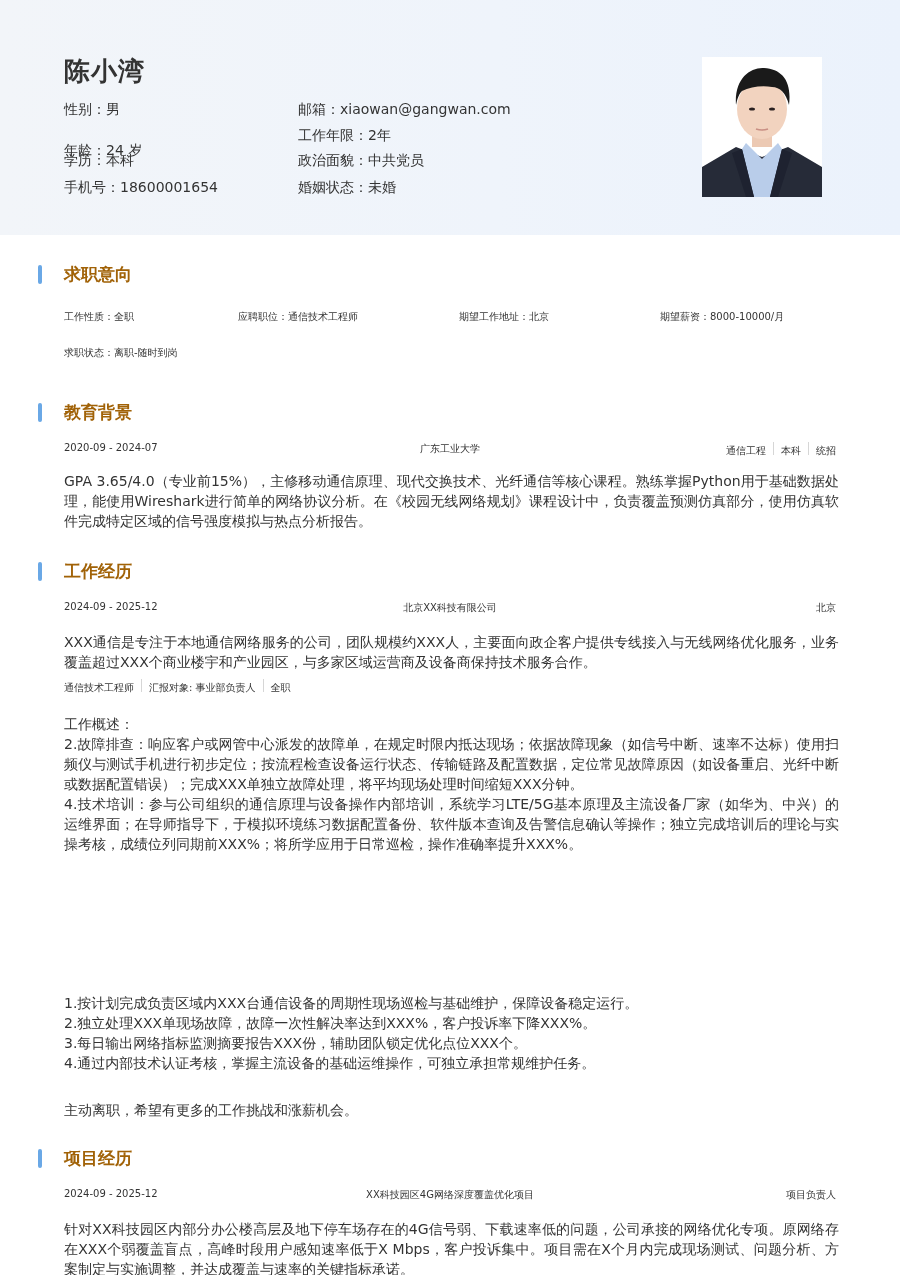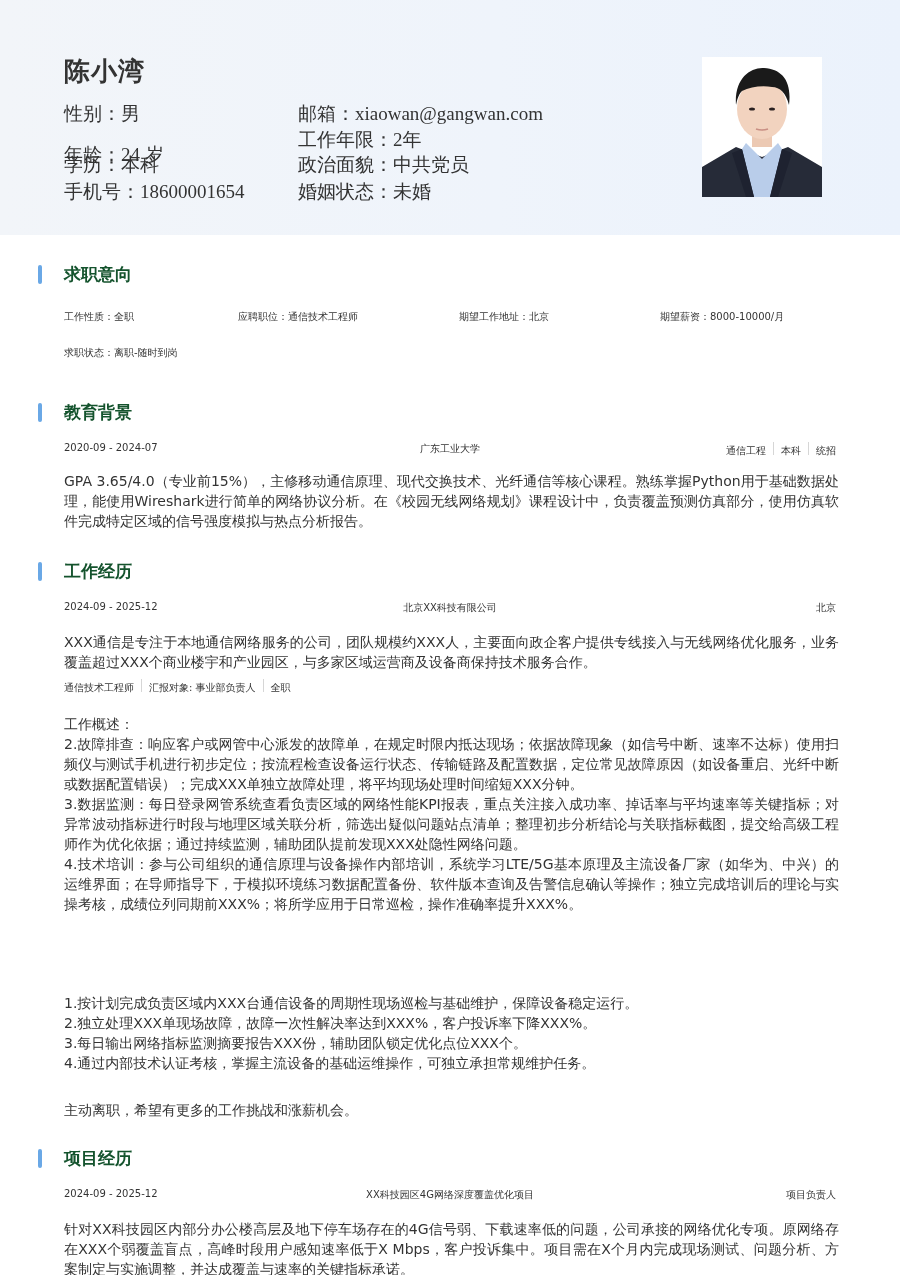--- a/index.html
+++ b/index.html
@@ -7,29 +7,29 @@
   body { font-family: "DejaVu Sans", "Liberation Sans", sans-serif; color: #333333; font-size: 14px; position: relative; }
 
   .header {
     position: absolute; left: 0; top: 0; width: 900px; height: 235px;
     background: linear-gradient(90deg, #f2f5f9 0%, #eff4fb 55%, #ebf2fc 100%);
   }
   .name {
     position: absolute; left: 64px; top: 54px;
     font-size: 26px; font-weight: bold; color: #333333; letter-spacing: 1px;
   }
-  .info-row { position: absolute; font-size: 19px; color: #333333; white-space: nowrap; font-family: Liberation Serif, serif; }
+  .info-row { position: absolute; font-size: 14px; color: #333333; white-space: nowrap; }
   .info-row .lbl { color: #333333; }
   .photo {
     position: absolute; left: 702px; top: 57px; width: 120px; height: 140px;
     background: #ffffff; overflow: hidden;
   }
 
   .section-title {
-    position: absolute; left: 64px; font-size: 17px; font-weight: bold; color: #14532d;
+    position: absolute; left: 64px; font-size: 17px; font-weight: bold; color: #a16207;
   }
   .section-bar {
     position: absolute; left: 38px; width: 4px; height: 19px; background: #6aa8e6; border-radius: 2px;
   }
 
   .txt { position: absolute; font-size: 10px; color: #333333; white-space: nowrap; }
   .para {
     position: absolute; left: 64px; width: 775px; font-size: 14px; line-height: 20px; color: #333333;
     text-align: justify;
   }
@@ -136,21 +136,20 @@
   <span class="r">北京</span>
 </div>
 <div class="para" style="top:632px;">XXX通信是专注于本地通信网络服务的公司，团队规模约XXX人，主要面向政企客户提供专线接入与无线网络优化服务，业务覆盖超过XXX个商业楼宇和产业园区，与多家区域运营商及设备商保持技术服务合作。</div>
 <div class="txt" style="left:64px; top:679px;">
   <span>通信技术工程师</span><span class="sep"></span><span>汇报对象: 事业部负责人</span><span class="sep"></span><span>全职</span>
 </div>
 
 <div class="para" style="top:714px;">
   <div>工作概述：</div>
   <div>2.故障排查：响应客户或网管中心派发的故障单，在规定时限内抵达现场；依据故障现象（如信号中断、速率不达标）使用扫频仪与测试手机进行初步定位；按流程检查设备运行状态、传输链路及配置数据，定位常见故障原因（如设备重启、光纤中断或数据配置错误）；完成XXX单独立故障处理，将平均现场处理时间缩短XXX分钟。</div>
-  <div>3.数据监测：每日登录网管系统查看负责区域的网络性能KPI报表，重点关注接入成功率、掉话率与平均速率等关键指标；对异常波动指标进行时段与地理区域关联分析，筛选出疑似问题站点清单；整理初步分析结论与关联指标截图，提交给高级工程师作为优化依据；通过持续监测，辅助团队提前发现XXX处隐性网络问题。</div>
   <div>4.技术培训：参与公司组织的通信原理与设备操作内部培训，系统学习LTE/5G基本原理及主流设备厂家（如华为、中兴）的运维界面；在导师指导下，于模拟环境练习数据配置备份、软件版本查询及告警信息确认等操作；独立完成培训后的理论与实操考核，成绩位列同期前XXX%；将所学应用于日常巡检，操作准确率提升XXX%。</div>
 </div>
 
 <div class="para" style="top:993px;">
   <div>1.按计划完成负责区域内XXX台通信设备的周期性现场巡检与基础维护，保障设备稳定运行。</div>
   <div>2.独立处理XXX单现场故障，故障一次性解决率达到XXX%，客户投诉率下降XXX%。</div>
   <div>3.每日输出网络指标监测摘要报告XXX份，辅助团队锁定优化点位XXX个。</div>
   <div>4.通过内部技术认证考核，掌握主流设备的基础运维操作，可独立承担常规维护任务。</div>
 </div>
 <div class="para" style="top:1100px;">主动离职，希望有更多的工作挑战和涨薪机会。</div>

